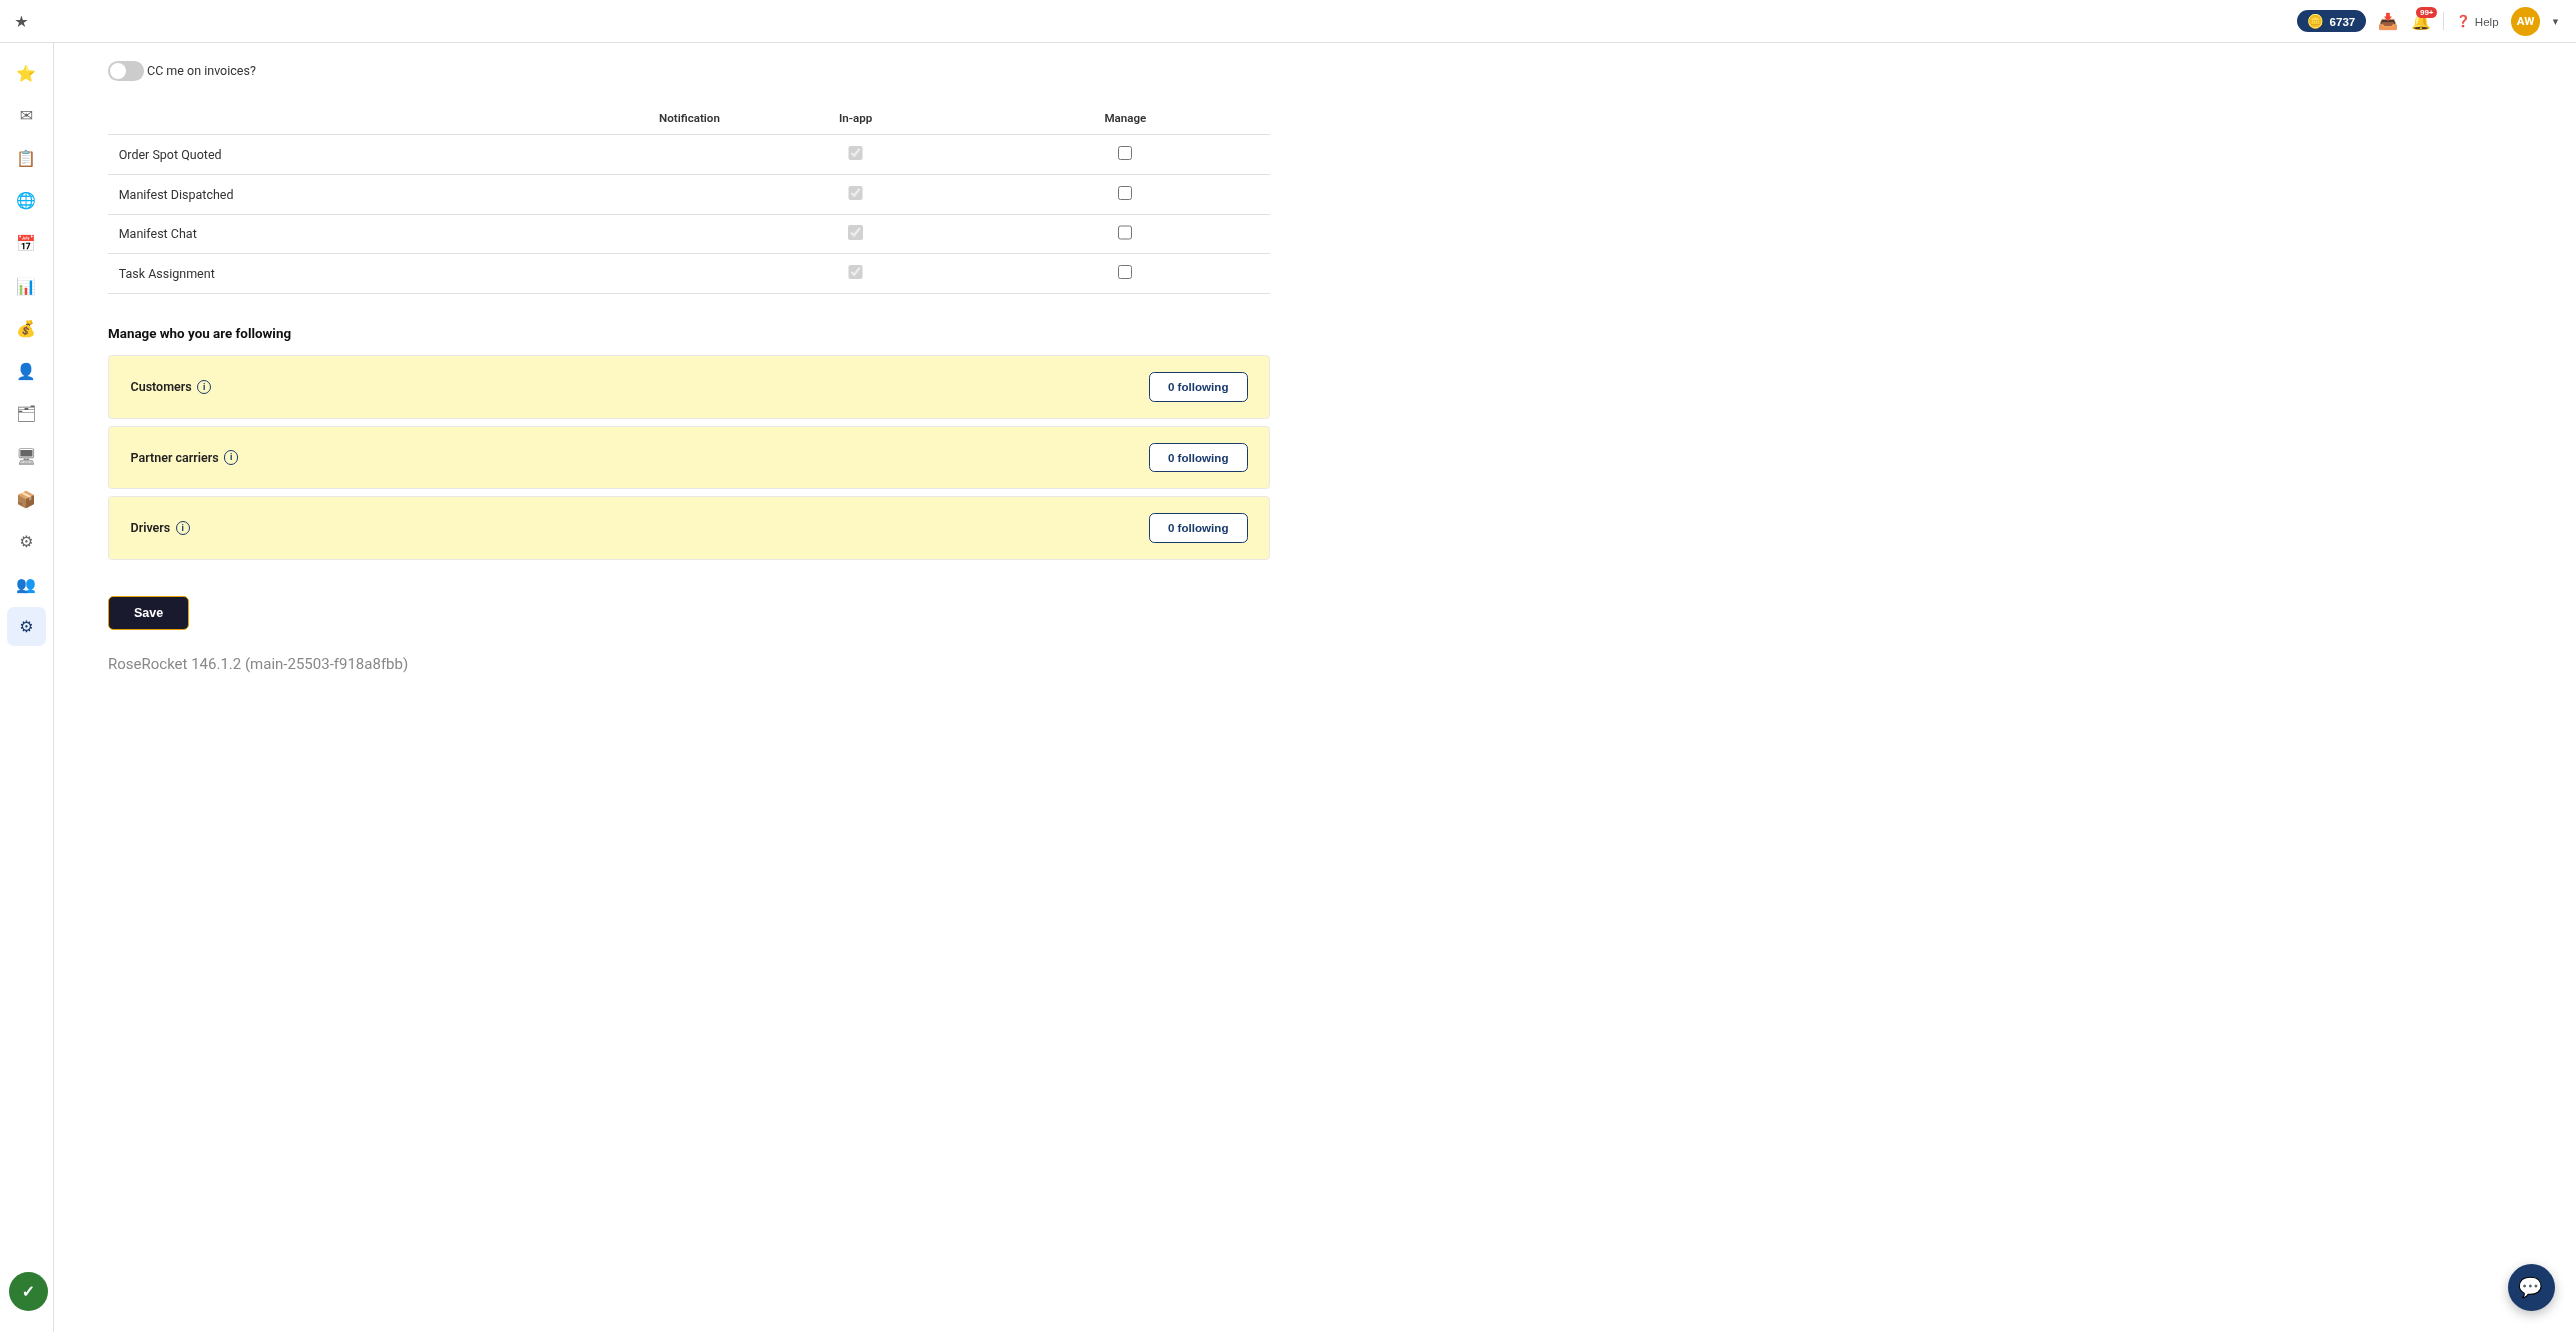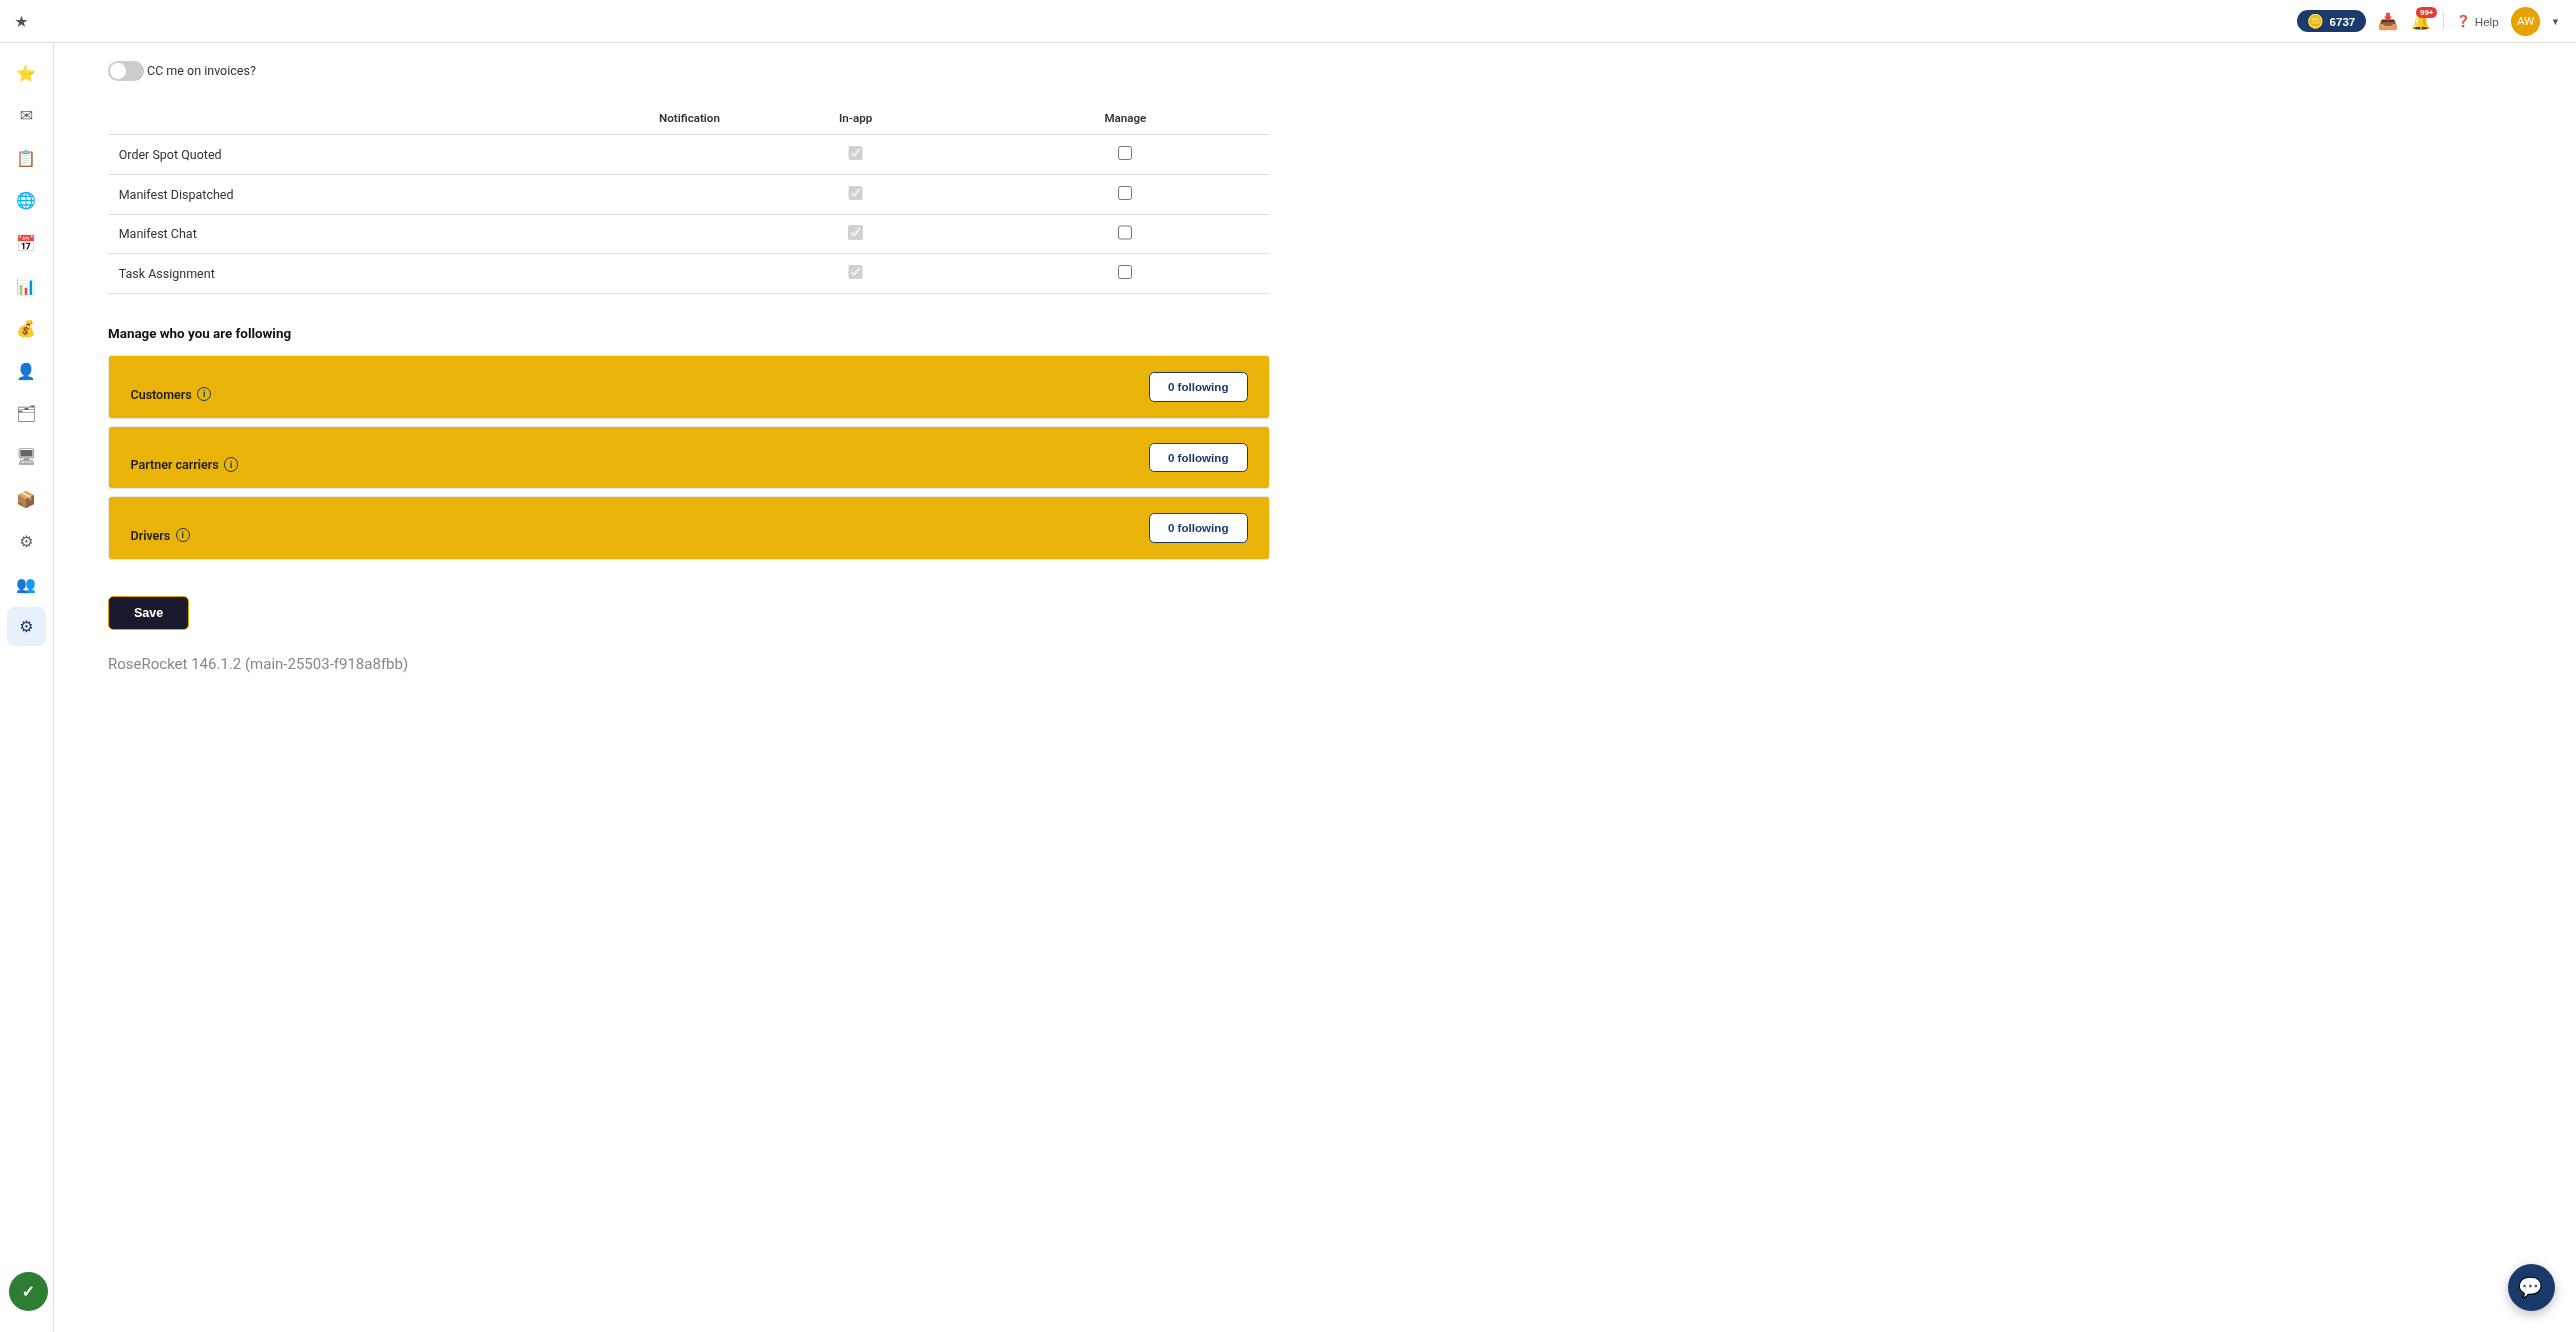--- a/index.html
+++ b/index.html
@@ -86,21 +86,21 @@
       display: flex;
       align-items: center;
       gap: 3.6px;
     }
     .avatar-btn {
       width: 29px;
       height: 29px;
       border-radius: 50%;
       background: #e8a200;
       color: #fff;
-      font-weight: 400;
+      font-weight: 700;
       font-size: 11.6px;
       border: none;
       cursor: pointer;
       display: flex;
       align-items: center;
       justify-content: center;
     }
     .chevron-down {
       color: #555;
       font-size: 10.7px;
@@ -230,22 +230,22 @@
 
     
     .following-section {
       display: flex;
       flex-direction: column;
       gap: 0;
       margin-bottom: 29px;
     }
     .following-row {
       display: flex;
-      align-items: flex-end;
-      background: #eab308;
+      align-items: center;
+      background: #fef9c3;
       border: 0.9px solid #e8e8e8;
       border-radius: 0;
       padding: 16px 21.5px;
       margin-bottom: 7.2px;
       border-radius: 3.6px;
     }
     .following-label {
       font-size: 12.5px;
       font-weight: 600;
       color: #222;

